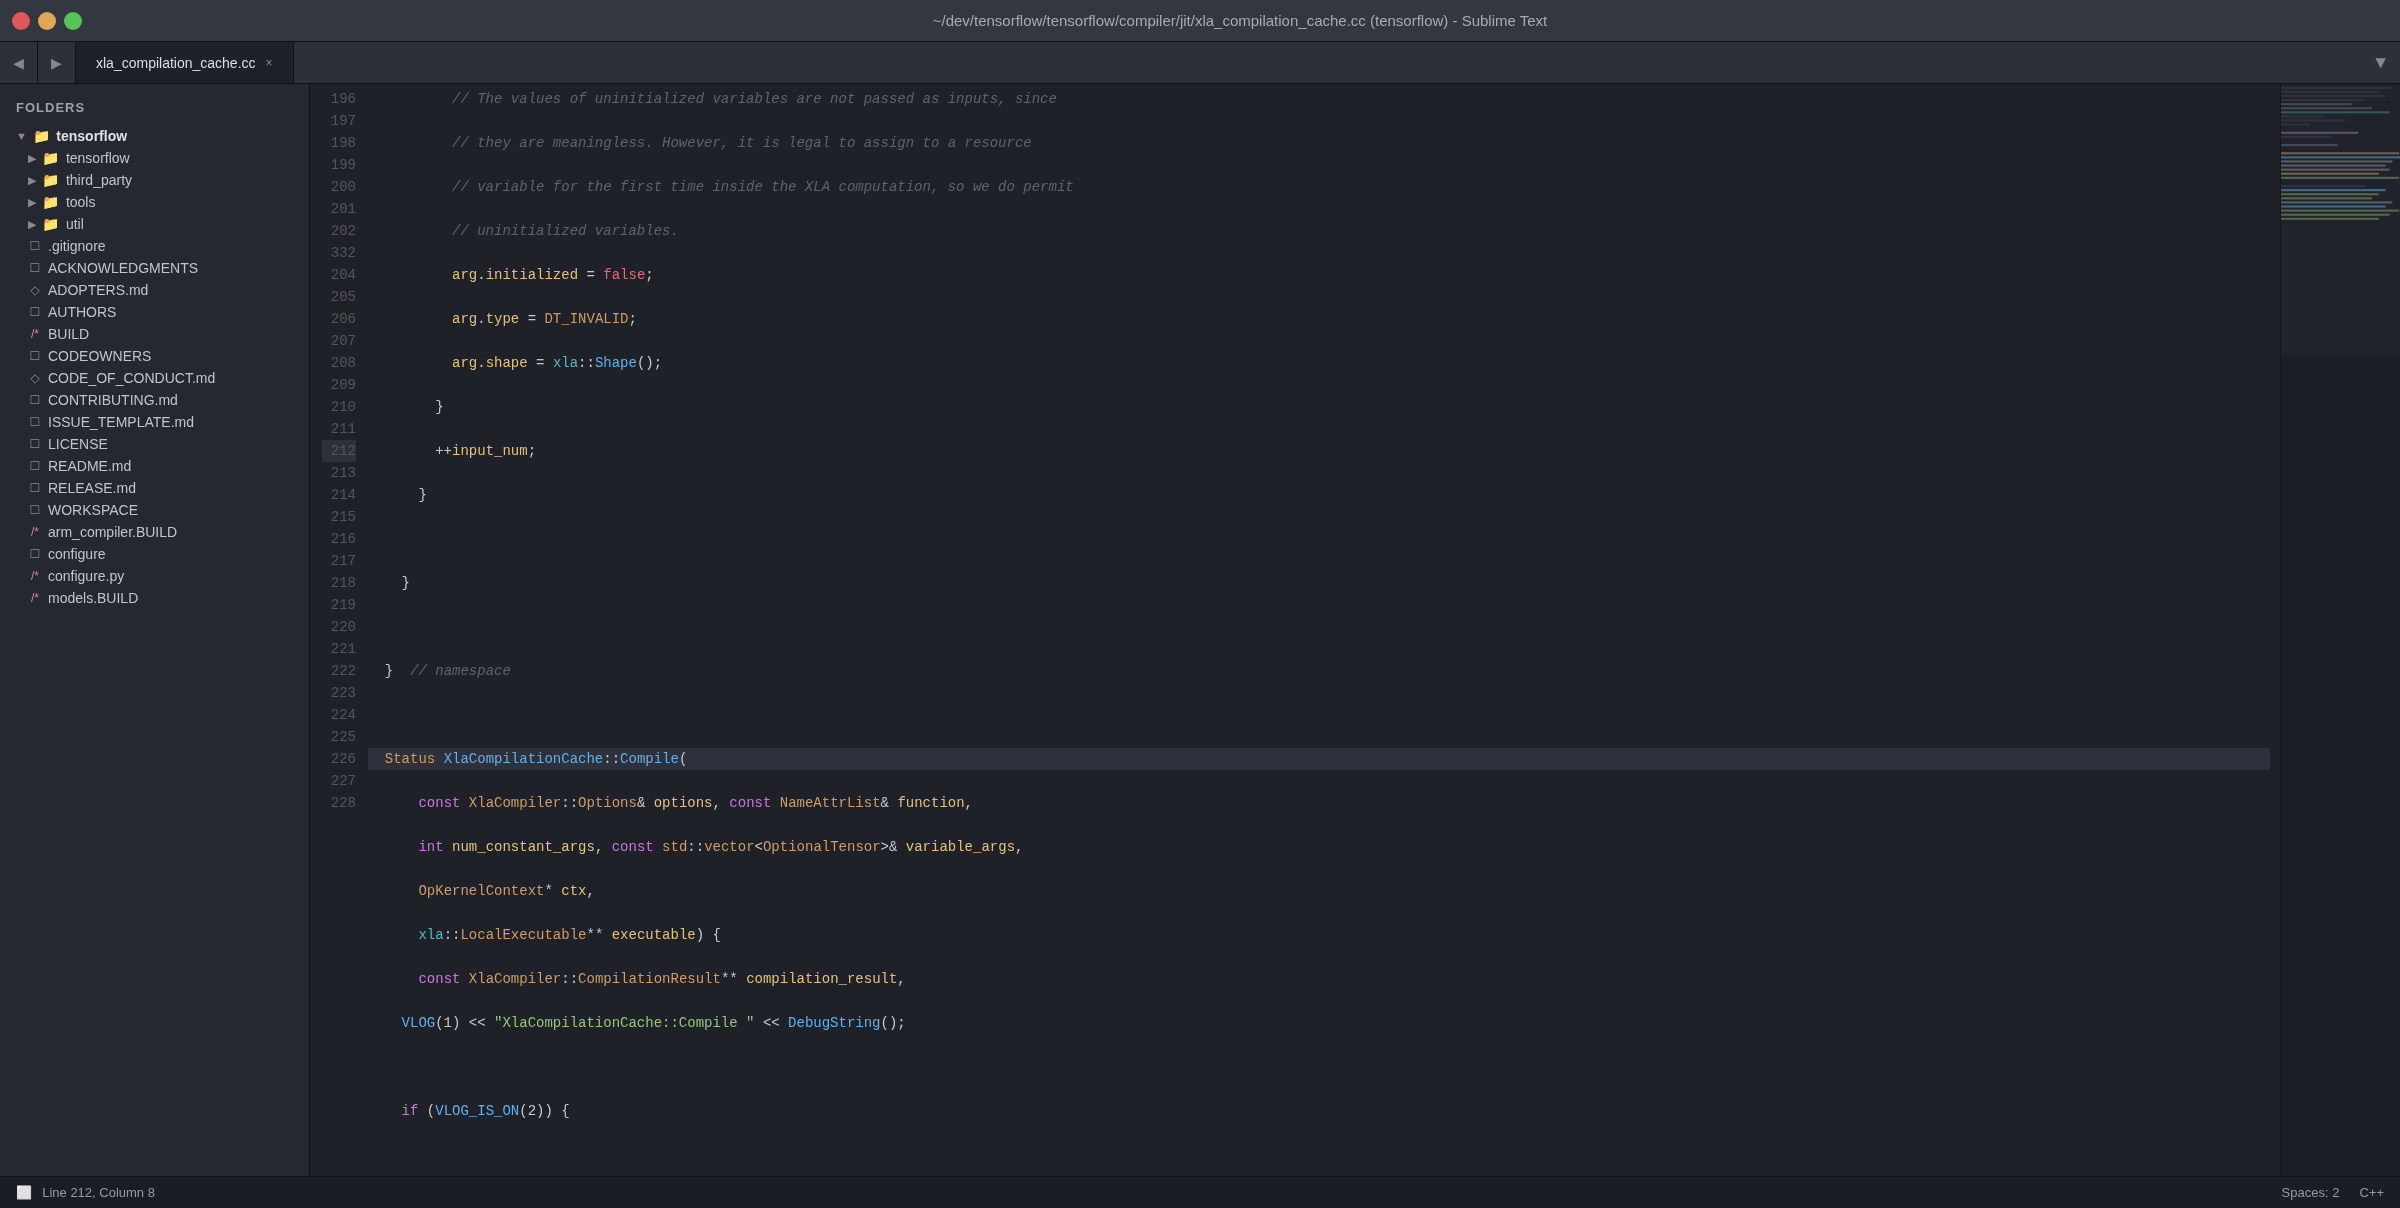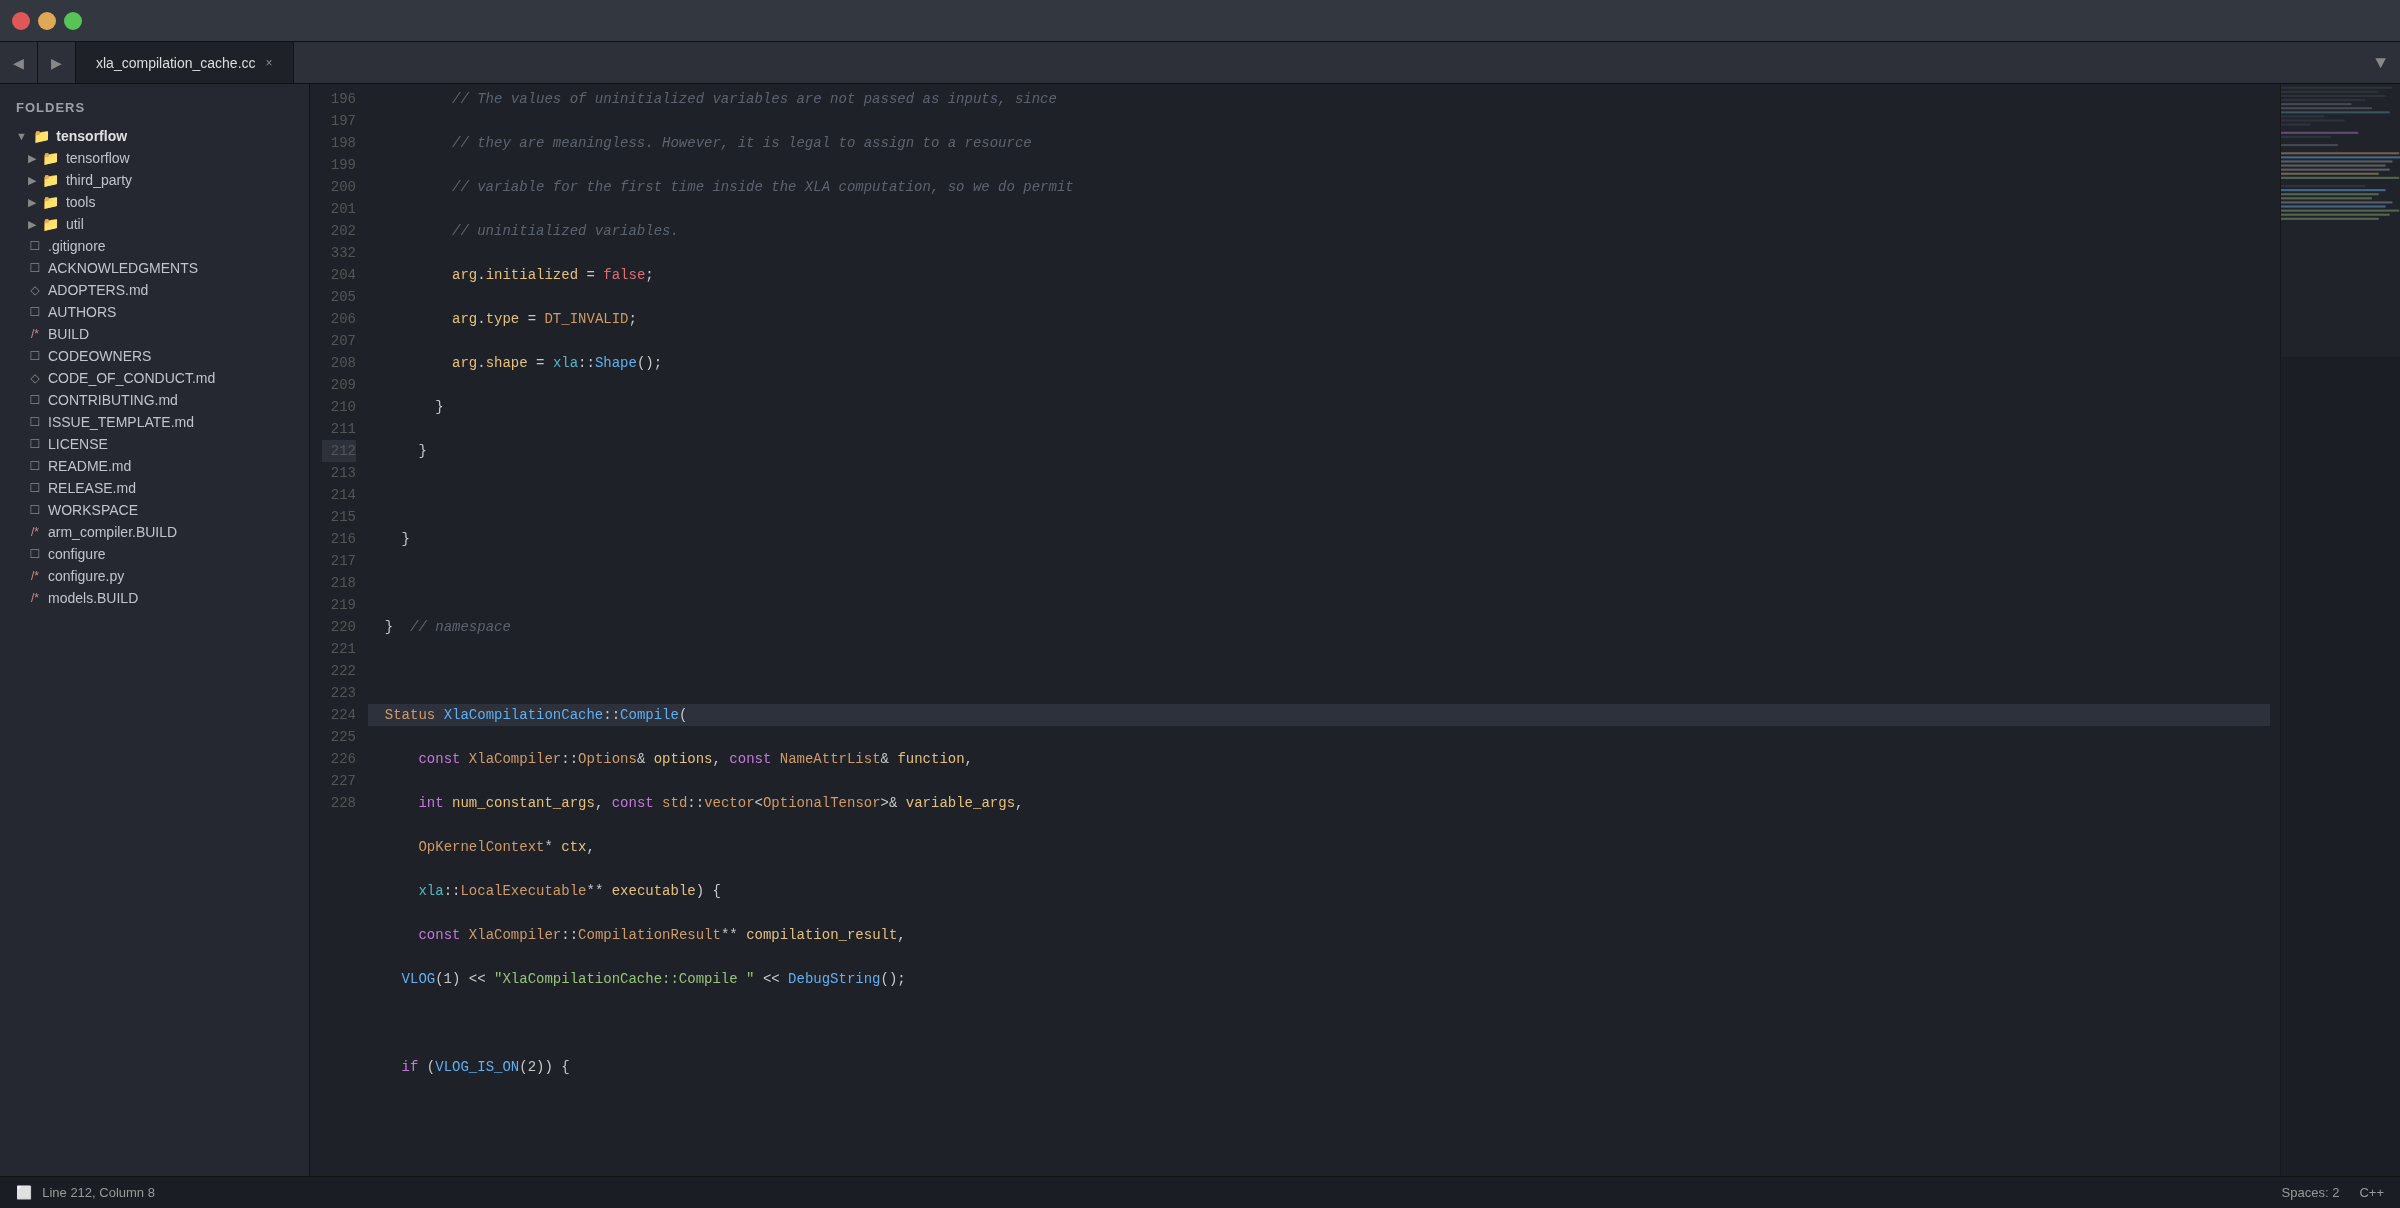--- a/index.html
+++ b/index.html
@@ -209,20 +209,21 @@
   </style>
 </head>
 <body>
 
 <div id="titlebar">
   <div class="traffic-lights">
     <div class="tl tl-red"></div>
     <div class="tl tl-yellow"></div>
     <div class="tl tl-green"></div>
   </div>
+  <div id="titlebar-title">~/dev/tensorflow/tensorflow/compiler/jit/xla_compilation_cache.cc (tensorflow) - Sublime Text</div>
 </div>
 
 <div id="tabbar">
   <div class="tab-nav-btn">◀</div>
   <div class="tab-nav-btn">▶</div>
   <div class="tab-active">
     <span>xla_compilation_cache.cc</span>
     <span class="tab-close">×</span>
   </div>
   <div class="tab-chevron">▼</div>
@@ -368,20 +369,21 @@
         <div>228</div>
       </div>
       <div id="code-content"><span class="line"><span class="cm">          // The values of uninitialized variables are not passed as inputs, since</span></span>
 <span class="line"><span class="cm">          // they are meaningless. However, it is legal to assign to a resource</span></span>
 <span class="line"><span class="cm">          // variable for the first time inside the XLA computation, so we do permit</span></span>
 <span class="line"><span class="cm">          // uninitialized variables.</span></span>
 <span class="line">          <span class="var">arg</span><span class="plain">.</span><span class="var">initialized</span> <span class="op">=</span> <span class="kw2">false</span><span class="plain">;</span></span>
 <span class="line">          <span class="var">arg</span><span class="plain">.</span><span class="var">type</span> <span class="op">=</span> <span class="nm">DT_INVALID</span><span class="plain">;</span></span>
 <span class="line">          <span class="var">arg</span><span class="plain">.</span><span class="var">shape</span> <span class="op">=</span> <span class="ns">xla</span><span class="plain">::</span><span class="fn">Shape</span><span class="plain">();</span></span>
 <span class="line">        <span class="plain">}</span></span>
+<span class="line">        <span class="op">++</span><span class="var">input_num</span><span class="plain">;</span></span>
 <span class="line">      <span class="plain">}</span></span>
 <span class="line"></span>
 <span class="line">    <span class="plain">}</span></span>
 <span class="line"></span>
 <span class="line">  <span class="plain">}  </span><span class="cm">// namespace</span></span>
 <span class="line"></span>
 <span class="line hl-line">  <span class="nm">Status</span> <span class="fn">XlaCompilationCache</span><span class="plain">::</span><span class="fn">Compile</span><span class="plain">(</span></span>
 <span class="line">      <span class="kw">const</span> <span class="nm">XlaCompiler</span><span class="plain">::</span><span class="nm">Options</span><span class="plain">&amp;</span> <span class="var">options</span><span class="plain">, </span><span class="kw">const</span> <span class="nm">NameAttrList</span><span class="plain">&amp;</span> <span class="var">function</span><span class="plain">,</span></span>
 <span class="line">      <span class="kw">int</span> <span class="var">num_constant_args</span><span class="plain">, </span><span class="kw">const</span> <span class="nm">std</span><span class="plain">::</span><span class="nm">vector</span><span class="plain">&lt;</span><span class="nm">OptionalTensor</span><span class="plain">&gt;&amp;</span> <span class="var">variable_args</span><span class="plain">,</span></span>
 <span class="line">      <span class="nm">OpKernelContext</span><span class="plain">*</span> <span class="var">ctx</span><span class="plain">,</span></span>

